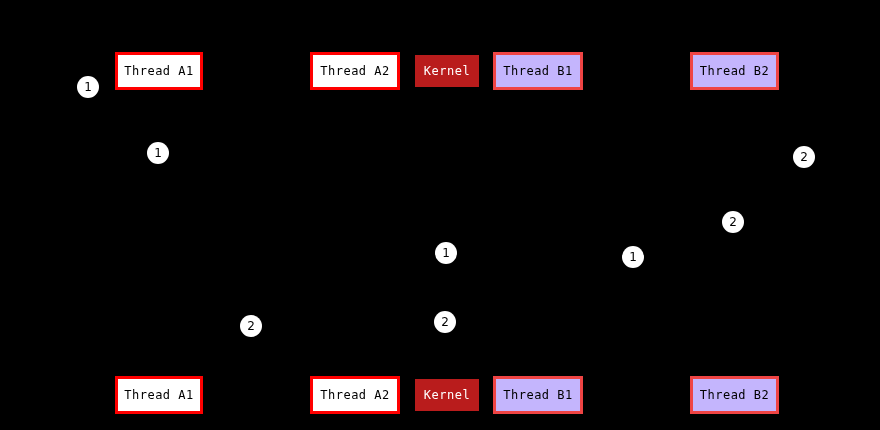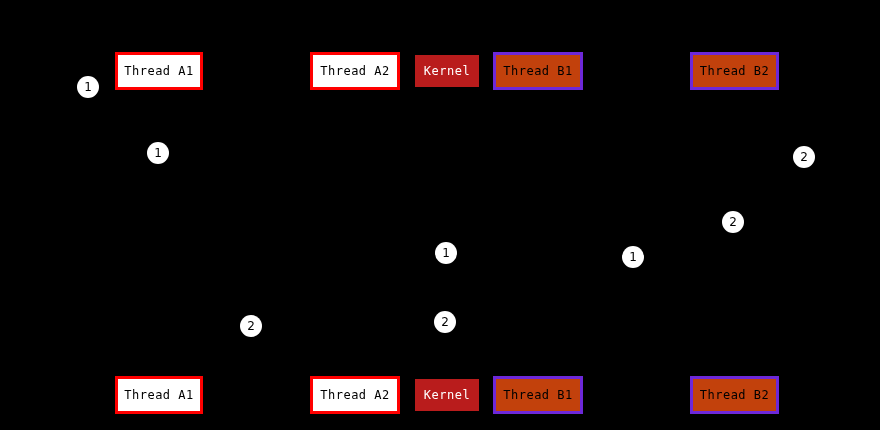--- a/index.html
+++ b/index.html
@@ -31,22 +31,22 @@
     letter-spacing: 0.5px;
     white-space: nowrap;
     line-height: 1;
   }
   .participant.red {
     background: #ffffff;
     border: 3px solid #ff0000;
     color: #000000;
   }
   .participant.blue {
-    background: #c2410c;
-    border: 3px solid #6d28d9;
+    background: #c4b5fd;
+    border: 3px solid #ef4444;
     color: #000000;
   }
   .participant.solidblue {
     background: #b91c1c;
     border: 0 solid #0000ff;
     color: #ffffff;
   }
   .msg {
     position: absolute;
     height: 1px;

